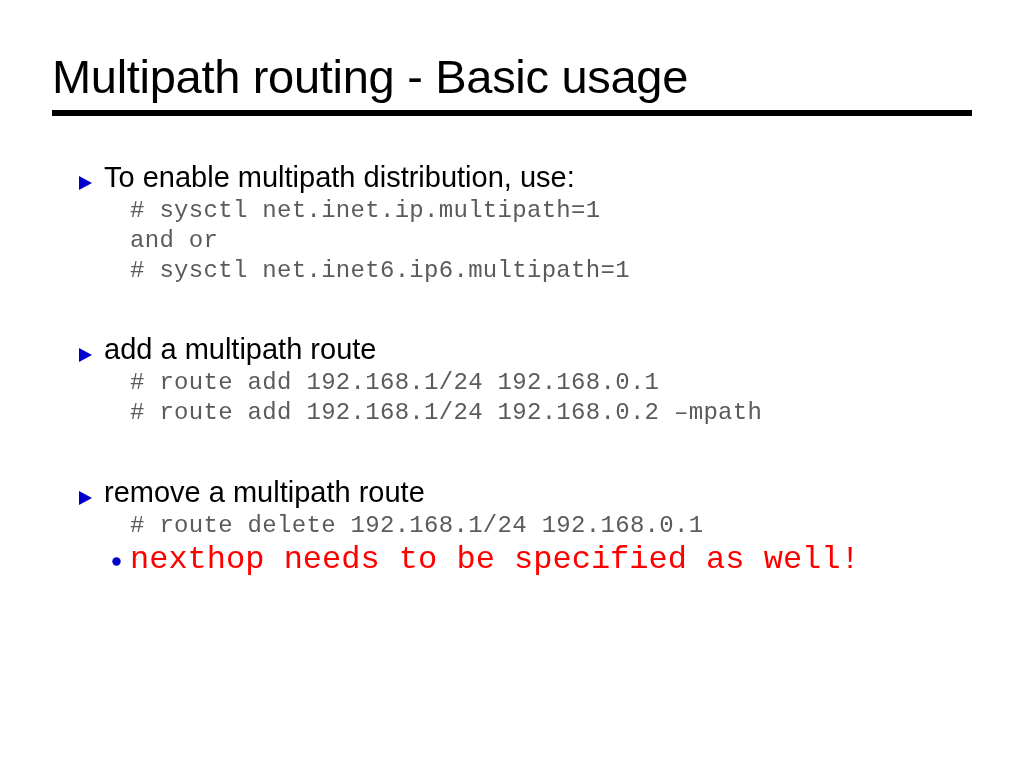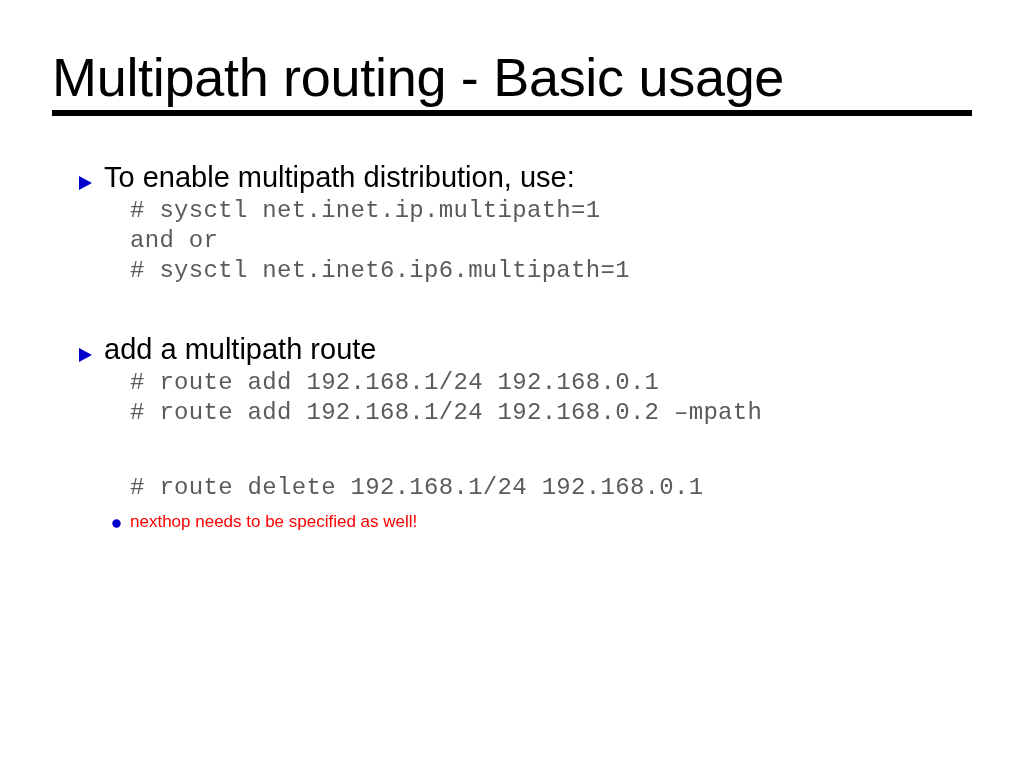--- a/index.html
+++ b/index.html
@@ -26,21 +26,21 @@
 
   
   .title-block {
     position: absolute;
     left: 52px;
     top: 48px;
     width: 920px;
   }
   .slide-title {
     font-family: "Liberation Sans", sans-serif;
-    font-size: 54px;
+    font-size: 47px;
     font-weight: 400;
     color: #000000;
     line-height: 58px;
     letter-spacing: -0.3px;
     white-space: nowrap;
   }
   .title-rule {
     position: absolute;
     left: 52px;
     top: 110px;
@@ -114,22 +114,22 @@
   }
   .dot-marker {
     width: 9px;
     flex: 0 0 9px;
     margin-top: 13px;
     margin-right: 9px;
     line-height: 0;
   }
   .dot-marker svg { display: block; }
   .subbullet-text {
-    font-family: Liberation Sans, sans-serif;
-    font-size: 17px;
+    font-family: Liberation Mono, monospace;
+    font-size: 32px;
     font-weight: 400;
     color: #ff0000;
     line-height: 32px;
     white-space: nowrap;
   }
 </style>
 </head>
 <body>
 
 <div class="slide">
@@ -166,20 +166,28 @@
         </span>
         <span class="bullet-text">add a multipath route</span>
       </div>
       <ul class="code-list">
         <li class="code-line"># route add 192.168.1/24 192.168.0.1</li>
         <li class="code-line"># route add 192.168.1/24 192.168.0.2 –mpath</li>
       </ul>
     </div>
 
     <div class="group group-3">
+      <div class="bullet-row">
+        <span class="tri-marker">
+          <svg width="16" height="16" viewBox="0 0 16 16">
+              <polygon points="1,1 14,8 1,15" fill="#0000cc"></polygon>
+            </svg>
+        </span>
+        <span class="bullet-text">remove a multipath route</span>
+      </div>
       <ul class="code-list">
         <li class="code-line"># route delete 192.168.1/24 192.168.0.1</li>
       </ul>
       <div class="subbullet-row">
         <span class="dot-marker">
           <svg width="9" height="9" viewBox="0 0 9 9">
               <circle cx="4.5" cy="4.5" r="4.2" fill="#0000cc"></circle>
             </svg>
         </span>
         <span class="subbullet-text">nexthop needs to be specified as well!</span>

